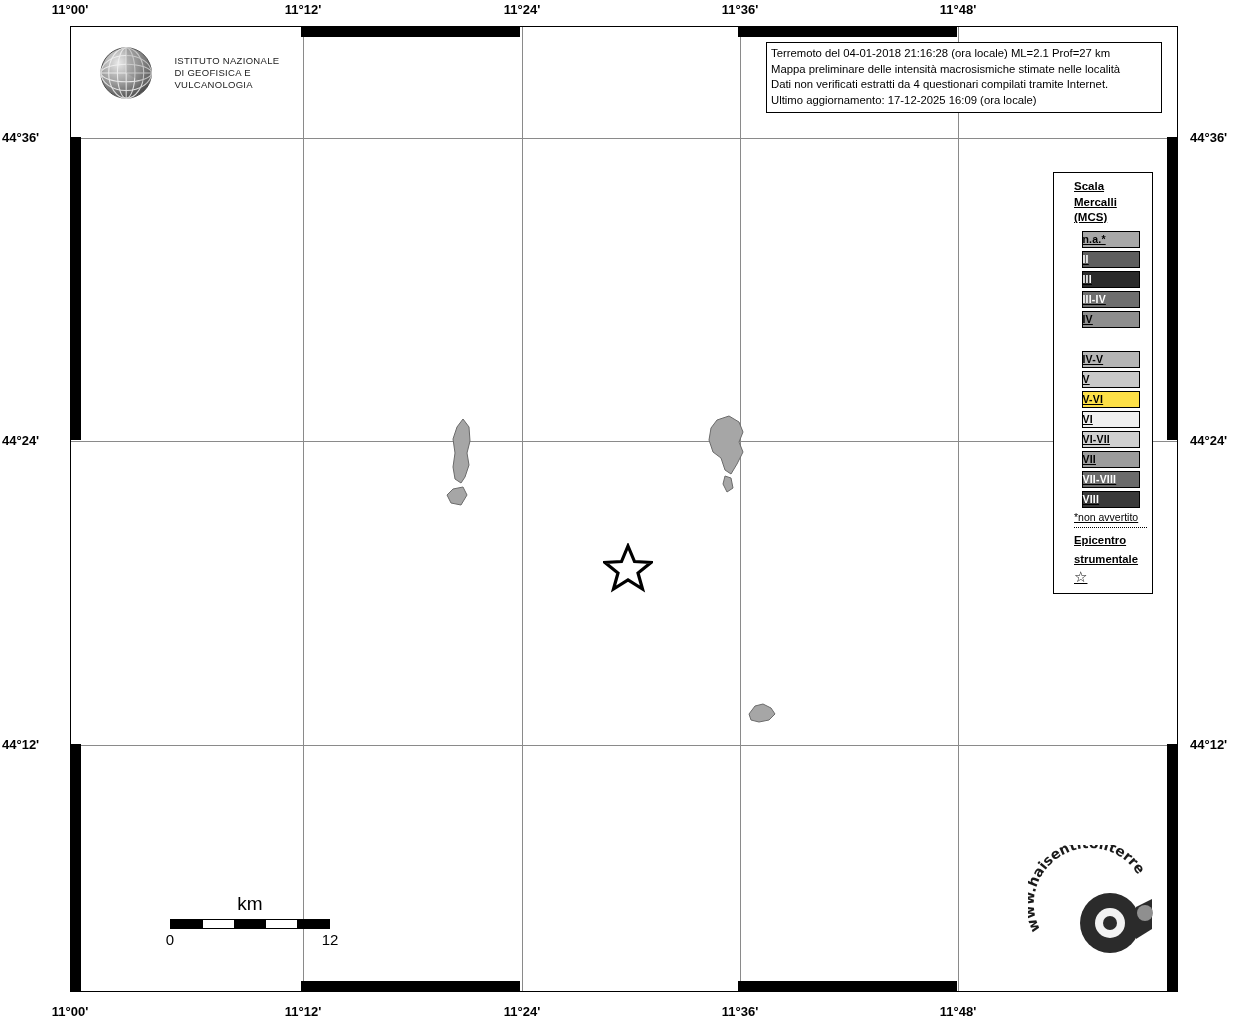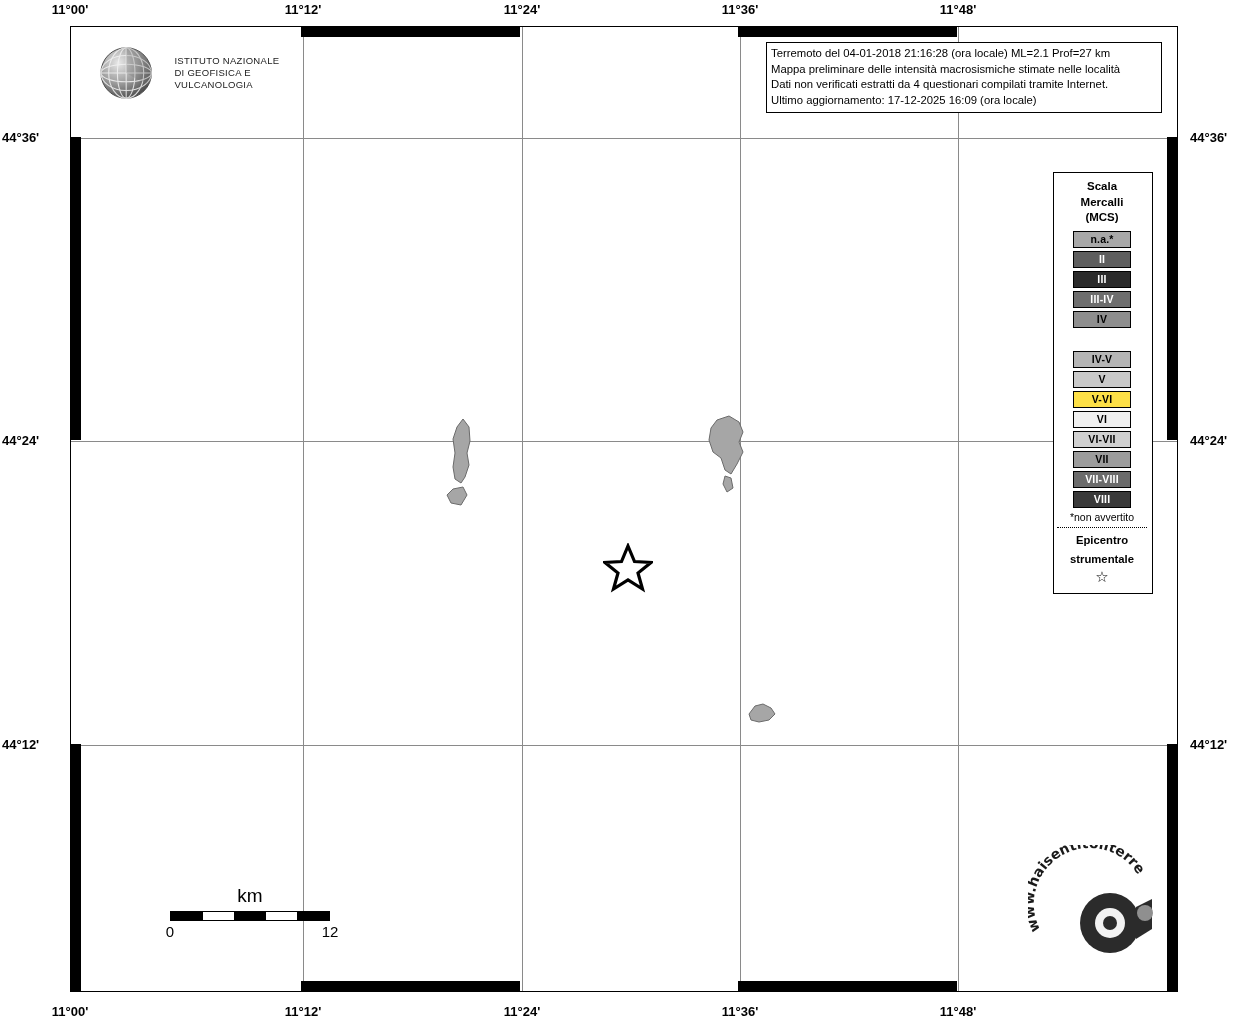--- a/index.html
+++ b/index.html
@@ -107,22 +107,23 @@
 
   
   #legend {
     position: absolute;
     left: 1053px;
     top: 172px;
     width: 100px;
     border: 1px solid #000;
     background: #fff;
     box-sizing: border-box;
-    padding: 6px 5px 8px 3px;
-    text-align: center;
+    padding: 6px 5px 8px 20px;
+    text-align: left;
+    text-decoration: underline;
   }
   #legend .title {
     font-size: 11.5px;
     font-weight: bold;
     line-height: 15.5px;
     color: #000;
   }
   #legend .swatches { margin-top: 5px; }
   .swatch {
     height: 17px;
@@ -174,20 +175,21 @@
     position: absolute;
     left: 170px;
     top: 885px;
     width: 160px;
     text-align: center;
   }
   #scalebar .km {
     font-size: 19px;
     color: #000;
     margin-bottom: 4px;
+    margin-top: 8px;
   }
   #scalebar .bar {
     height: 10px;
     border: 1px solid #000;
     box-sizing: border-box;
     display: flex;
   }
   #scalebar .bar i { flex: 1 1 0; }
   #scalebar .bar i.on { background: #000; }
   #scalebar .bar i.off { background: #fff; }

